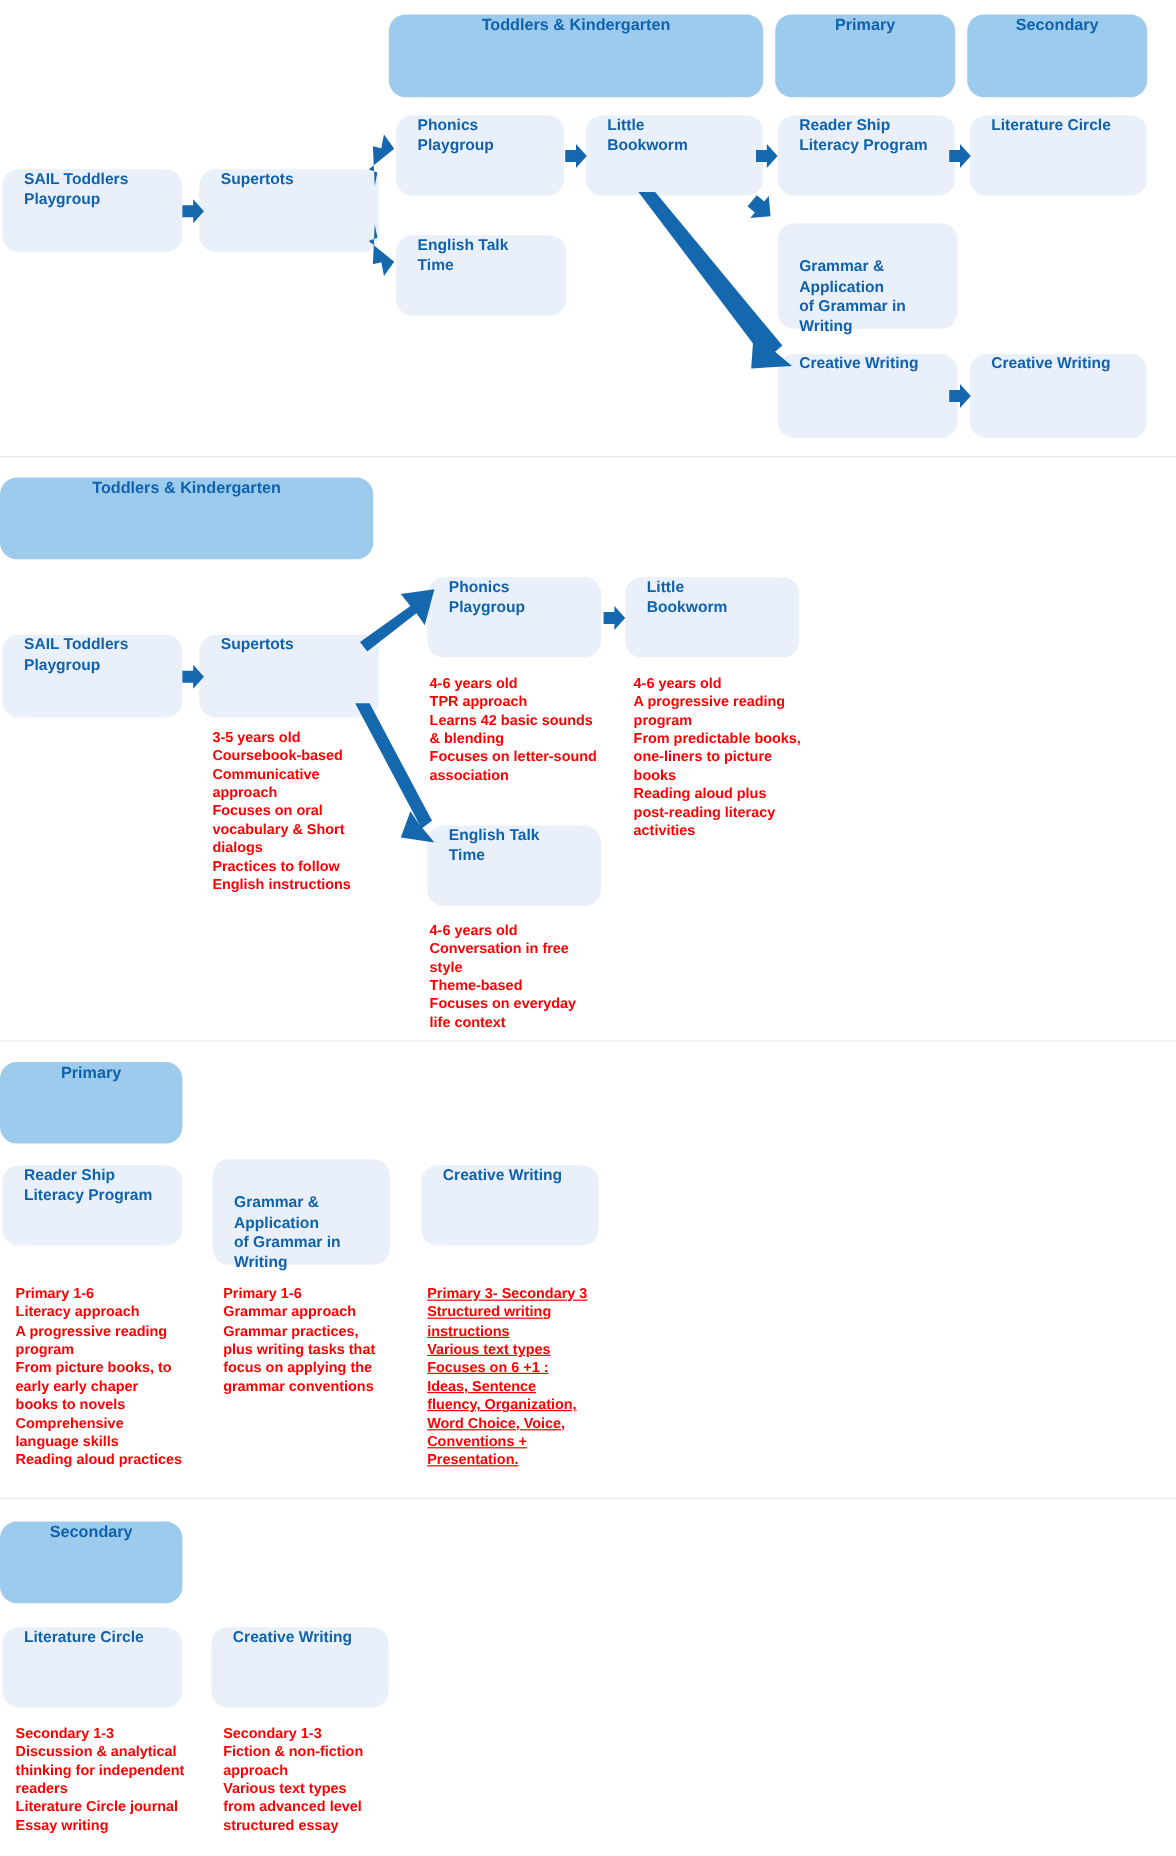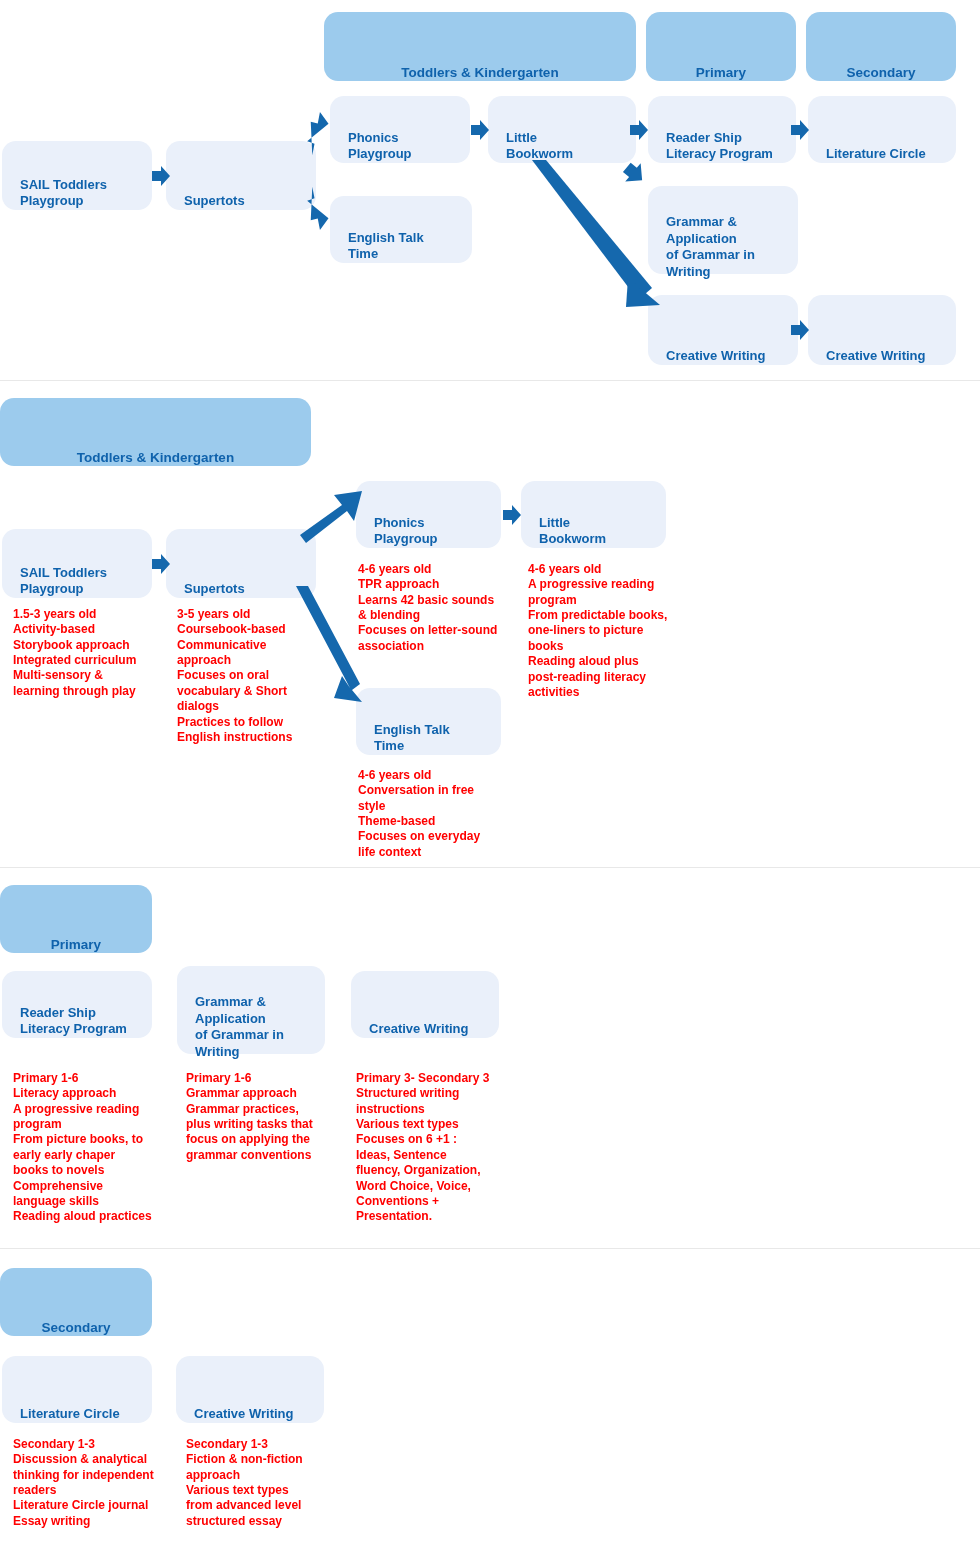--- a/index.html
+++ b/index.html
@@ -18,21 +18,21 @@
     background: #e8e8e8;
   }
   
   .box {
     position: absolute;
     box-sizing: border-box;
     border-radius: 14px;
     color: #0f62ac;
     font-weight: bold;
     display: flex;
-    align-items: flex-end;
+    align-items: flex-start;
     line-height: 1.28;
   }
   .box.light { background: #eaf0fa; }
   .box.header { background: #9ccbed; }
   .box .lbl { padding: 0 0 0 18px; }
   .box.header .lbl { padding-left: 0; width: 100%; text-align: center; }
   .box.top   { align-items: flex-start; }
   .box.top .lbl { padding-top: 28px; }
 
   
@@ -157,26 +157,20 @@
 <div class="section" style="top:381px;height:486px;">
 
   <div class="box header" style="left:0px;top:17px;width:311px;height:68px;font-size:13.5px;">
     <span class="lbl">Toddlers &amp; Kindergarten</span>
   </div>
 
   <div class="box light" style="left:2px;top:148px;width:150px;height:69px;font-size:13px;">
     <span class="lbl" style="white-space:pre-line;">SAIL Toddlers
 Playgroup</span>
   </div>
-  <div class="note" style="left:13px;top:226px;width:160px;">1.5-3 years old
-Activity-based
-Storybook approach
-Integrated curriculum
-Multi-sensory &amp;
-learning through play</div>
 
   <div class="box light" style="left:166px;top:148px;width:150px;height:69px;font-size:13px;">
     <span class="lbl" style="white-space:pre-line;">Supertots</span>
   </div>
   <div class="note" style="left:177px;top:226px;width:150px;">3-5 years old
 Coursebook-based
 Communicative
 approach
 Focuses on oral
 vocabulary &amp; Short
@@ -274,21 +268,21 @@
   <div class="note" style="left:186px;top:203px;width:160px;">Primary 1-6
 Grammar approach
 Grammar practices,
 plus writing tasks that
 focus on applying the
 grammar conventions</div>
 
   <div class="box light" style="left:351px;top:103px;width:148px;height:67px;font-size:13px;">
     <span class="lbl" style="white-space:pre-line;">Creative Writing</span>
   </div>
-  <div class="note" style="left:356px;top:203px;width:152px;">Primary 3- Secondary 3
+  <div class="note" style="left:356px;top:203px;width:152px;text-decoration:underline;">Primary 3- Secondary 3
 Structured writing
 instructions
 Various text types
 Focuses on 6 +1 :
 Ideas, Sentence
 fluency, Organization,
 Word Choice, Voice,
 Conventions +
 Presentation.</div>
 </div>

